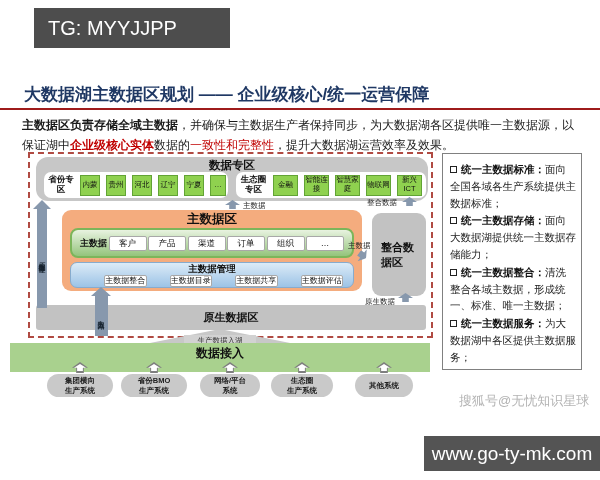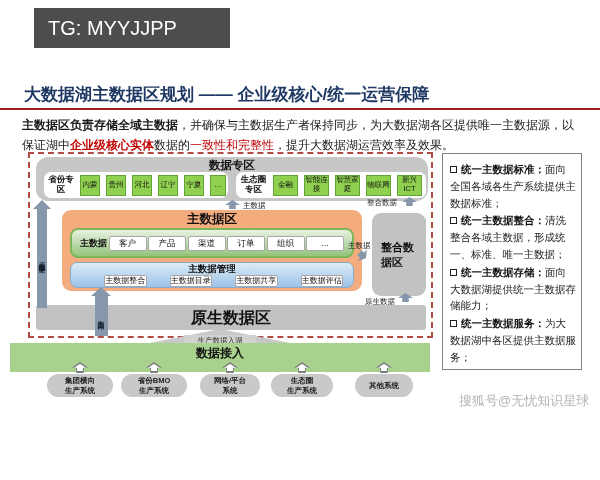--- a/index.html
+++ b/index.html
@@ -48,21 +48,21 @@
               background:linear-gradient(180deg,#dcebf7,#9CC3E6); border:1px solid #87abcd; }
   .bb-title { font-size:9.5px; font-weight:bold; text-align:center; line-height:12px; color:#111; }
   .bb-row { display:flex; justify-content:space-between; padding:0 10px; }
   .chip-m { background:#fff; border:1px solid #a8a8a8; border-radius:2px; font-size:8px; color:#111;
             width:60px; height:12px; line-height:10px; text-align:center;margin-left:23px; }
 
   .zone-integrated { position:absolute; left:372px; top:213px; width:54px; height:83px; background:#c2c2c2;
                      border-radius:9px; display:flex; align-items:center; justify-content:center;
                      font-size:11px; font-weight:bold; text-align:left; padding:0 9px; color:#111; }
   .zone-native { position:absolute; left:36px; top:305px; width:390px; height:25px; background:#c2c2c2;
-                 border-radius:3px; text-align:center; font-size:16px; font-weight:bold; line-height:25px; color:#111; z-index:1; }
+                 border-radius:3px; text-align:center; font-size:11px; font-weight:bold; line-height:25px; color:#111; z-index:1; }
   .bar-access { position:absolute; left:10px; top:343px; width:420px; height:29px; background:#A9D18E;
                 text-align:center; font-size:12px; font-weight:bold; line-height:21px; color:#111; }
 
   .varrow { position:absolute; display:flex; flex-direction:column; align-items:center; z-index:5; }
   .varrow .head { width:0; height:0; border-left:9px solid transparent; border-right:9px solid transparent;
                   border-bottom:9px solid #8798AD; }
   .varrow .shaft { width:10px; background:#8798AD; flex:1; display:flex; justify-content:center; align-items:center; }
   .varrow .vtext { writing-mode:vertical-lr; text-orientation:upright; font-size:7px; line-height:9px;
                    letter-spacing:0.5px; color:#16222e; }
   .varrow-left { left:33px; top:200px; height:108px; }
@@ -226,20 +226,21 @@
   <div class="pill" style="left:271px; width:62px;">
     <span>生态圈</span>
     <span>生产系统</span>
   </div>
   <div class="pill" style="left:355px; width:58px;">
     <span>其他系统</span>
   </div>
 
   <div class="panel">
     <div class="panel-item"><span class="sq"></span><b>统一主数据标准：</b><span>面向全国各域各生产系统提供主数据标准；</span></div>
+    <div class="panel-item"><span class="sq"></span><b>统一主数据存储：</b><span>面向大数据湖提供统一主数据存储能力；</span></div>
     <div class="panel-item"><span class="sq"></span><b>统一主数据整合：</b><span>清洗整合各域主数据，形成统一、标准、唯一主数据；</span></div>
-    <div class="panel-item"><span class="sq"></span><b>统一主数据存储：</b><span>面向大数据湖提供统一主数据存储能力；</span></div>
     <div class="panel-item"><span class="sq"></span><b>统一主数据服务：</b><span>为大数据湖中各区提供主数据服务；</span></div>
   </div>
 
   <div class="watermark">搜狐号@无忧知识星球</div>
+  <div class="site-box">www.go-ty-mk.com</div>
 
 </div>
 
 </body></html>

